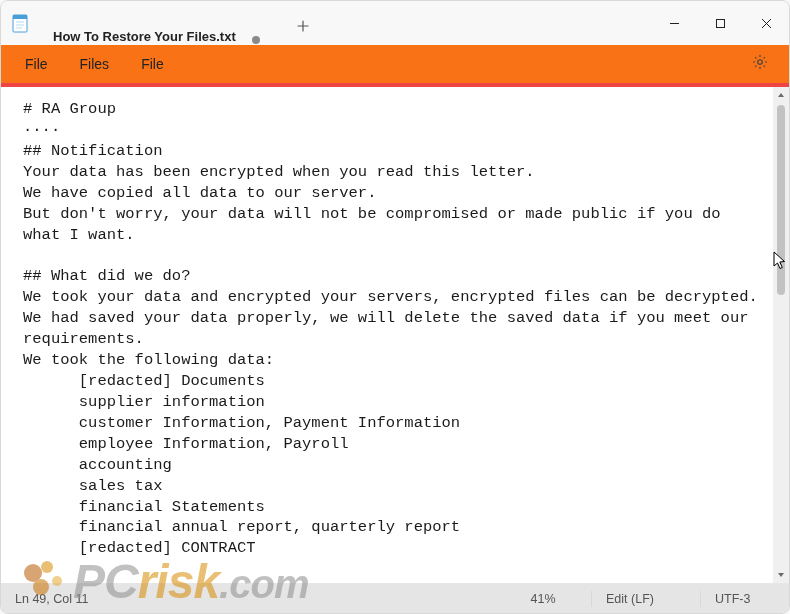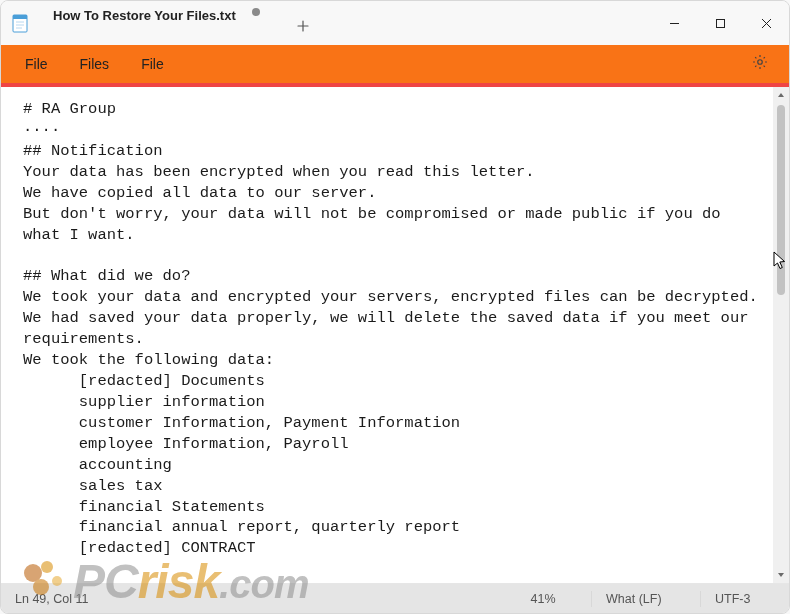--- a/index.html
+++ b/index.html
@@ -22,21 +22,21 @@
     padding: 0 0 0 10px;
     gap: 0;
   }
   .app-icon {
     width: 18px; height: 22px;
     display: flex; align-items: center; justify-content: center;
     margin-right: 12px;
   }
   .tab {
     display: flex;
-    align-items: flex-start;
+    align-items: flex-end;
     height: 36px;
     padding: 0 12px;
     gap: 10px;
     border-radius: 6px 6px 0 0;
     background: #f8f8f8;
     margin-top: 6px;
   }
   .tab-title { font-size: 13px; color: #222; font-weight: 600; max-width: 220px; white-space: nowrap; overflow: hidden; }
   .tab-dot { width: 8px; height: 8px; border-radius: 50%; background: #8a8a8a; margin-left: 6px; }
   .newtab {
@@ -266,16 +266,16 @@
   <span class="wm-text">
     <span class="wm-pc">PC</span><span class="wm-risk">risk</span><span class="wm-com">.com</span>
   </span>
 </div>
 
 <div class="statusbar">
   <span class="status-seg">Ln 49, Col 11</span>
   <span class="status-flex"></span>
   <span class="status-seg" style="text-align:center;min-width:50px">41%</span>
   <span class="sep"></span>
-  <span class="status-seg" style="min-width:80px">What (LF)</span>
+  <span class="status-seg" style="min-width:80px">Edit (LF)</span>
   <span class="sep"></span>
   <span class="status-seg" style="min-width:60px">UTF-3</span>
 </div>
 
 </body></html>

